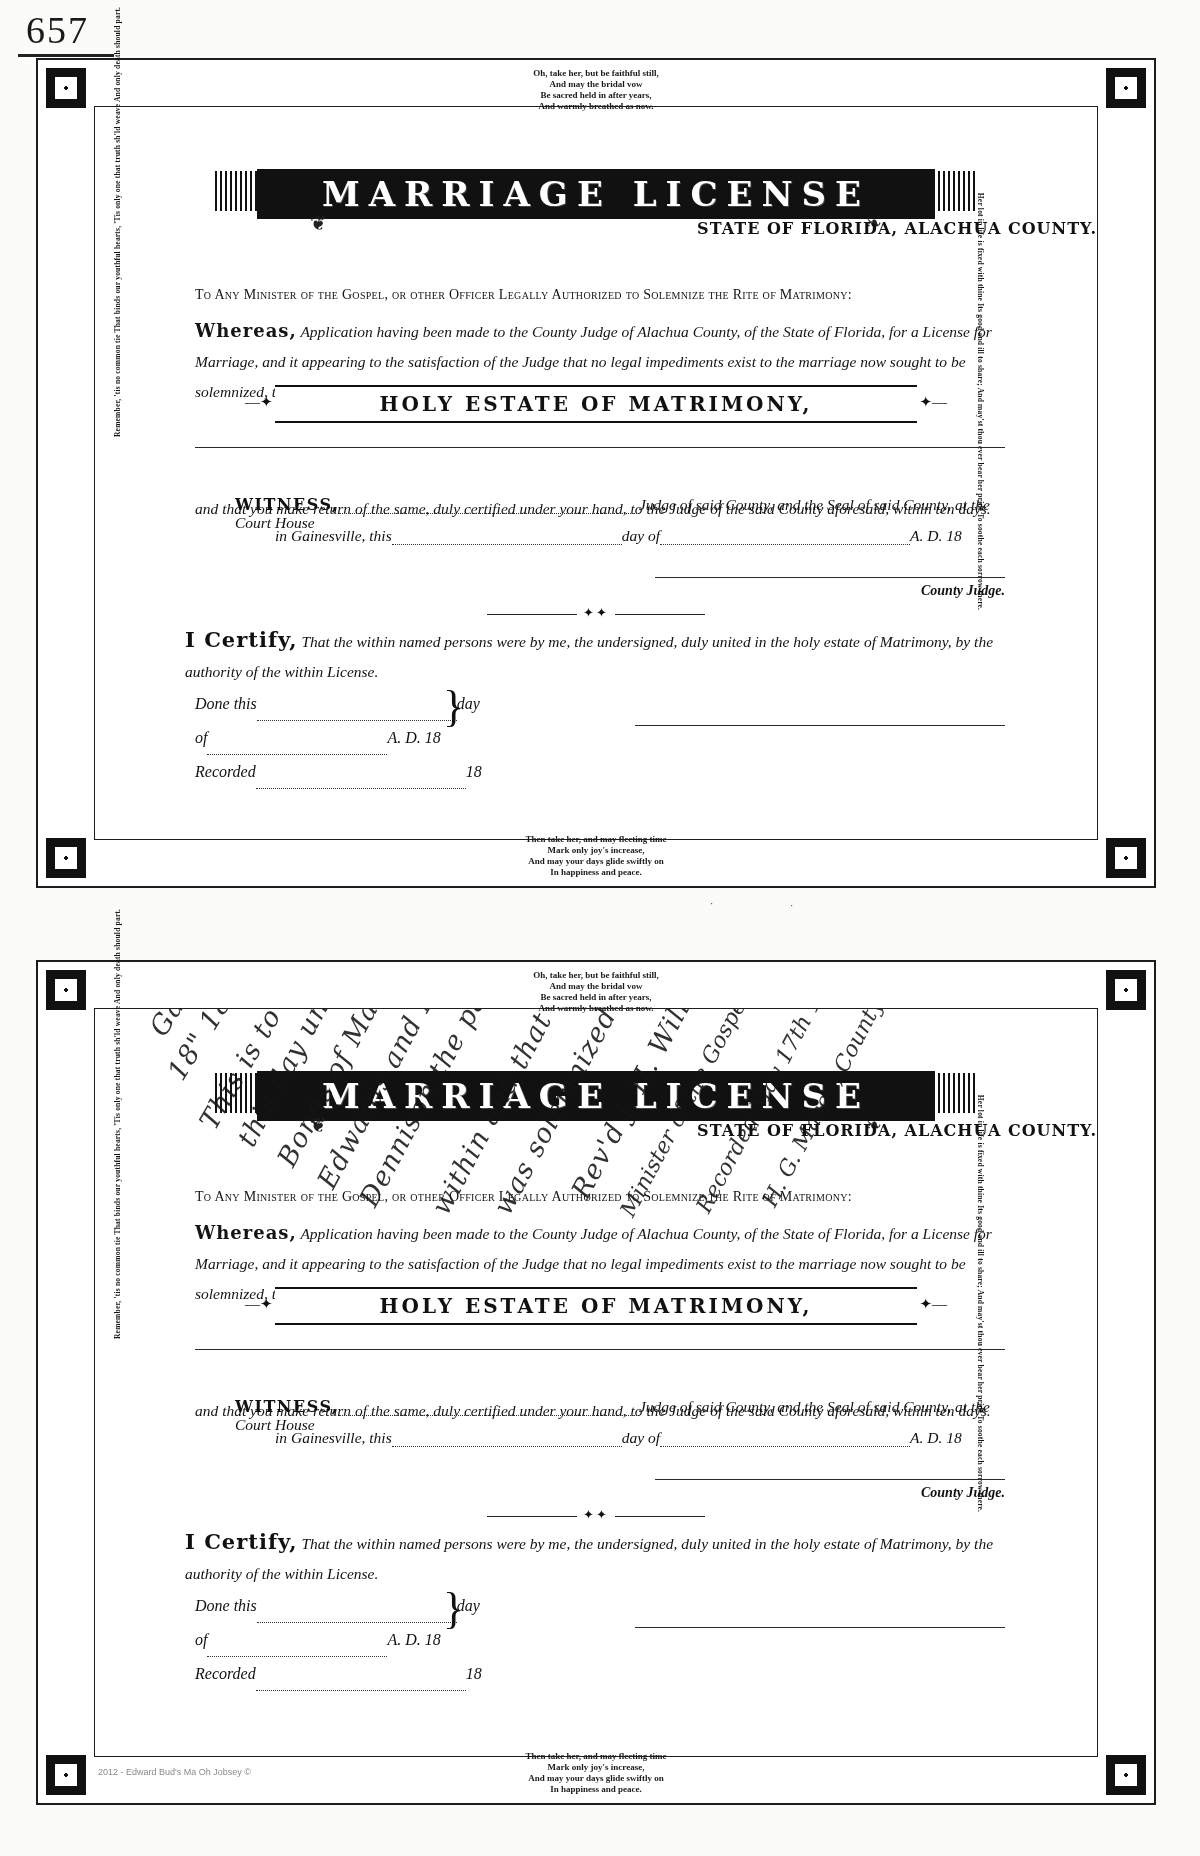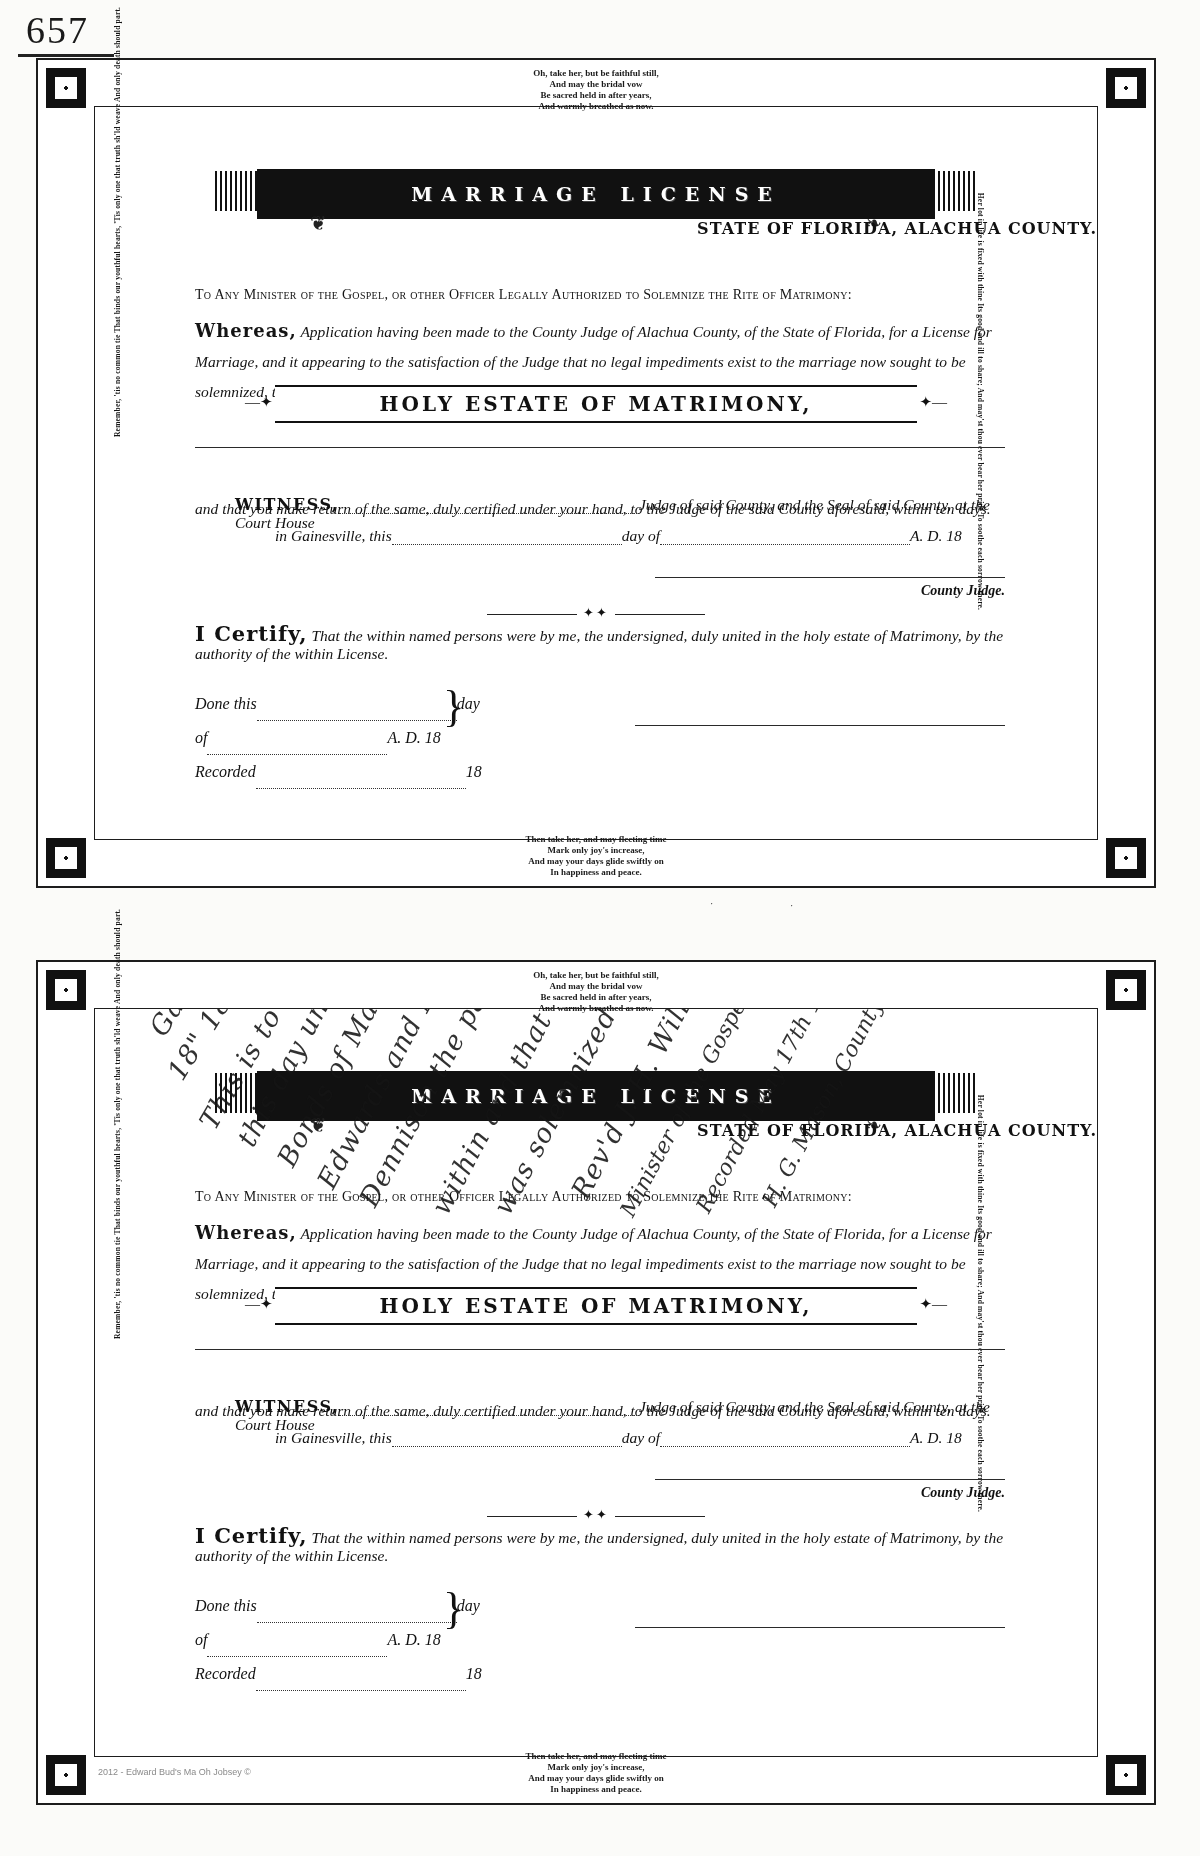--- a/index.html
+++ b/index.html
@@ -110,21 +110,21 @@
     border-top: 3px solid #111;
     border-bottom: 3px solid #111;
     display: flex;
     align-items: center;
     justify-content: center;
   }
   .banner-title {
     color: #fff;
     font-family: "DejaVu Serif", serif;
     font-weight: bold;
-    font-size: 19px;
+    font-size: 34px;
     letter-spacing: 9px;
     text-shadow: 1px 1px 0 #444;
     white-space: nowrap;
   }
   .banner-end {
     position: absolute;
     top: 2px;
     width: 44px;
     height: 40px;
     background:
@@ -277,26 +277,26 @@
     display: inline-block;
     width: 90px;
     height: 1px;
     background: #222;
     vertical-align: middle;
     margin: 0 6px;
   }
 
   .certify-block {
     position: absolute;
-    left: 100px;
+    left: 90px;
     right: 92px;
     top: 518px;
     font-style: italic;
     font-size: 15.5px;
-    line-height: 18px;
+    line-height: 30px;
   }
   .certify-word {
     font-family: "DejaVu Serif", serif;
     font-weight: bold;
     font-style: normal;
     font-size: 21px;
     letter-spacing: 1px;
   }
 
   .done-block {

